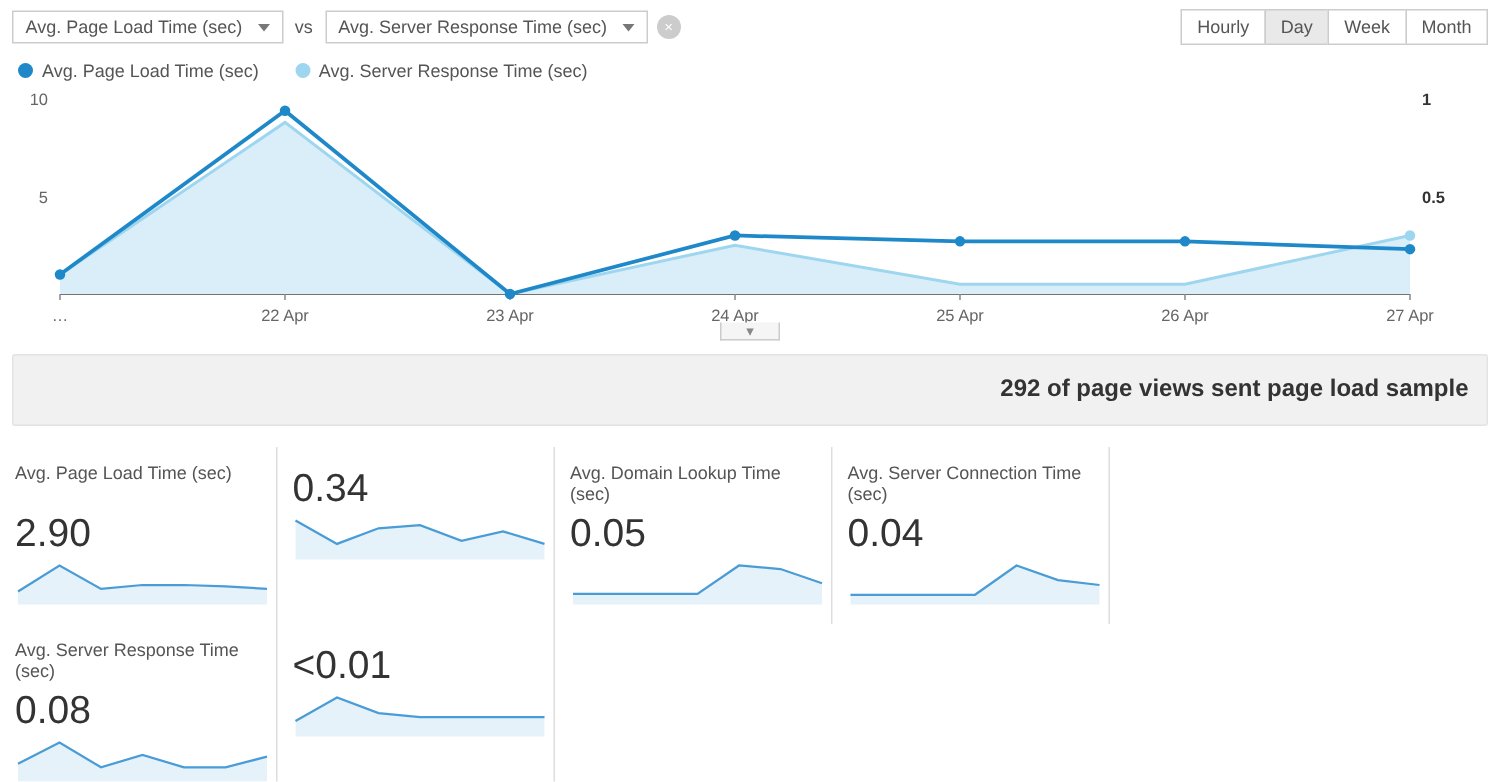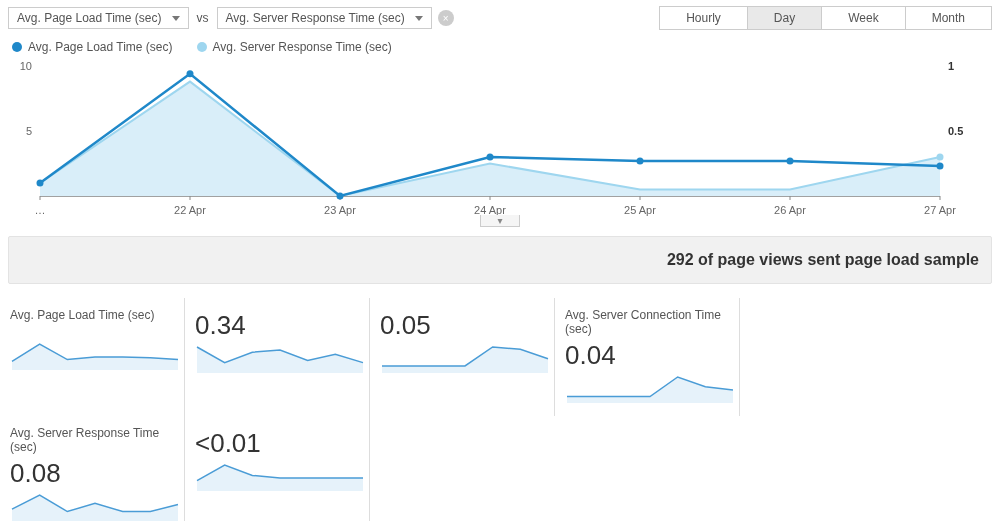--- a/index.html
+++ b/index.html
@@ -41,21 +41,21 @@
     display:flex; align-items:center; justify-content:center;
     color:#fff; font-size:10px; cursor:pointer;
   }
   .period-group {
     margin-left: auto;
     display: flex;
   }
   .period-btn {
     border: 1px solid #ccc;
     background: #fff;
-    padding: 4px 26px;
+    padding: 4px 10px;
     font-size: 12px;
     cursor: pointer;
     margin-left: -1px;
     color:#555;
   }
   .period-btn.active { background: #e9e9e9; }
   .legend {
     padding: 4px 12px 4px 12px;
     display:flex; gap:24px;
     font-size: 12px;
@@ -169,31 +169,33 @@
   <div class="chart-expand-tab">▾</div>
 </div>
 
 <div class="summary-bar">
   <h2>292 of page views sent page load sample</h2>
 </div>
 
 <div class="cards" id="cards-row">
     <div class="card">
       <div class="card-label">Avg. Page Load Time (sec)</div>
+      <div class="card-value">2.90</div>
       <svg class="spark">
         <path d="M2,28 L2,19.333333333333336L29.666666666666668,2L57.333333333333336,17.6L85,15L112.66666666666667,15L140.33333333333334,15.866666666666667L168,17.6L168,28 Z" fill="#e6f2fa"></path>
         <path d="M2,19.333333333333336L29.666666666666668,2L57.333333333333336,17.6L85,15L112.66666666666667,15L140.33333333333334,15.866666666666667L168,17.6" fill="none" stroke="#4a9cd6" stroke-width="1.5"></path>
       </svg></div>
     <div class="card">
       <div class="card-value">0.34</div>
       <svg class="spark">
         <path d="M2,28 L2,2L29.666666666666668,17.6L57.333333333333336,7.199999999999999L85,5.119999999999997L112.66666666666667,15.52L140.33333333333334,9.279999999999998L168,17.6L168,28 Z" fill="#e6f2fa"></path>
         <path d="M2,2L29.666666666666668,17.6L57.333333333333336,7.199999999999999L85,5.119999999999997L112.66666666666667,15.52L140.33333333333334,9.279999999999998L168,17.6" fill="none" stroke="#4a9cd6" stroke-width="1.5"></path>
       </svg></div>
     <div class="card">
+      <div class="card-label">Avg. Domain Lookup Time (sec)</div>
       <div class="card-value">0.05</div>
       <svg class="spark">
         <path d="M2,28 L2,20.90909090909091L29.666666666666668,20.90909090909091L57.333333333333336,20.90909090909091L85,20.90909090909091L112.66666666666667,2L140.33333333333334,4.363636363636367L168,13.81818181818182L168,28 Z" fill="#e6f2fa"></path>
         <path d="M2,20.90909090909091L29.666666666666668,20.90909090909091L57.333333333333336,20.90909090909091L85,20.90909090909091L112.66666666666667,2L140.33333333333334,4.363636363636367L168,13.81818181818182" fill="none" stroke="#4a9cd6" stroke-width="1.5"></path>
       </svg></div>
     <div class="card">
       <div class="card-label">Avg. Server Connection Time (sec)</div>
       <div class="card-value">0.04</div>
       <svg class="spark">
         <path d="M2,28 L2,21.5L29.666666666666668,21.5L57.333333333333336,21.5L85,21.5L112.66666666666667,2L140.33333333333334,11.75L168,15L168,28 Z" fill="#e6f2fa"></path>

